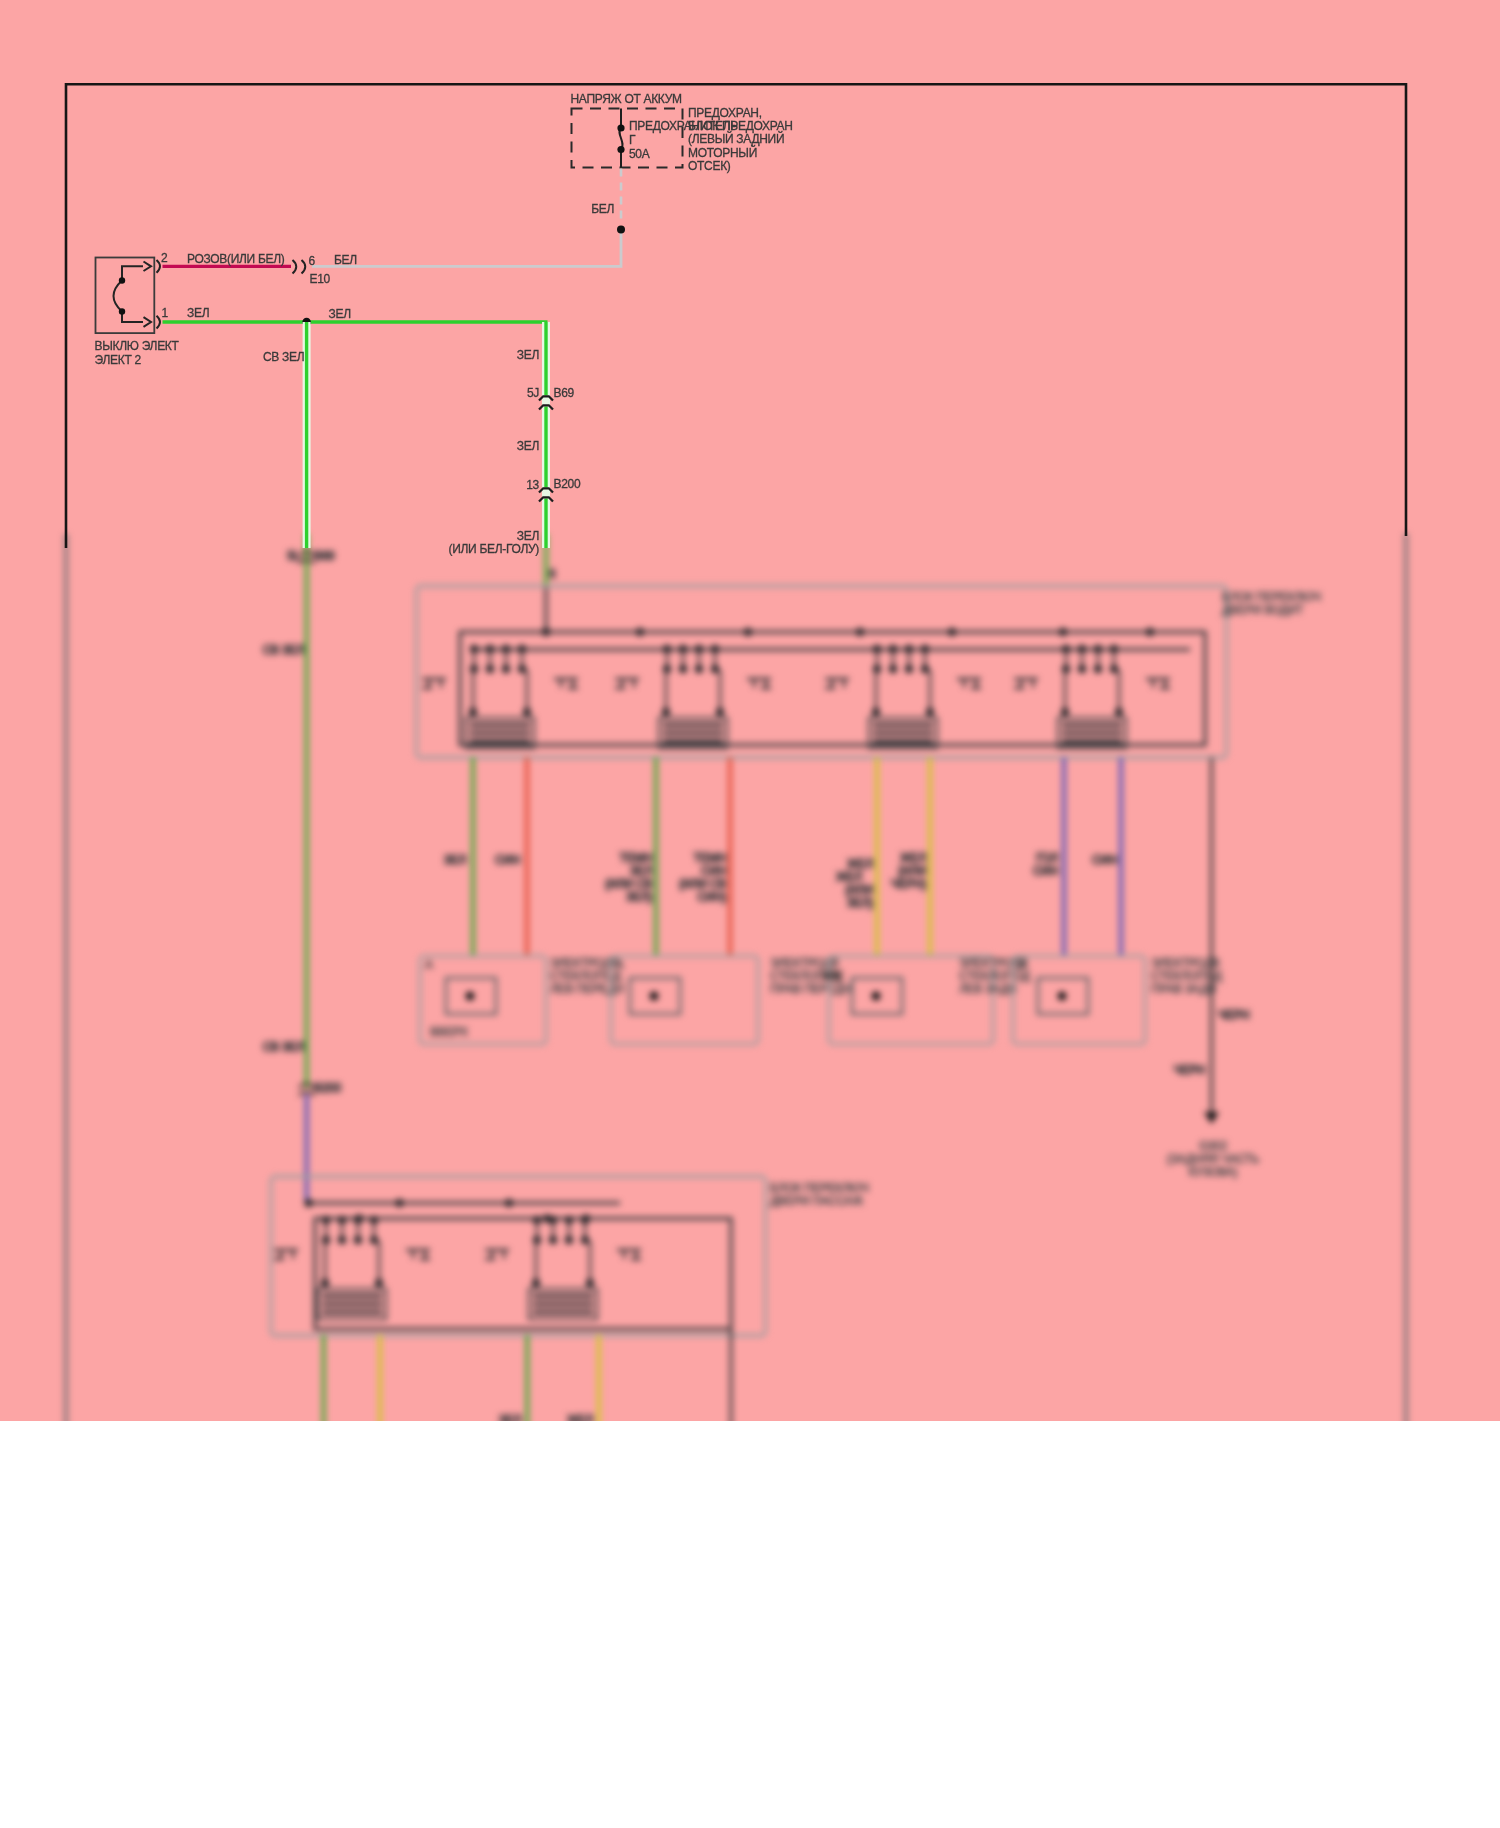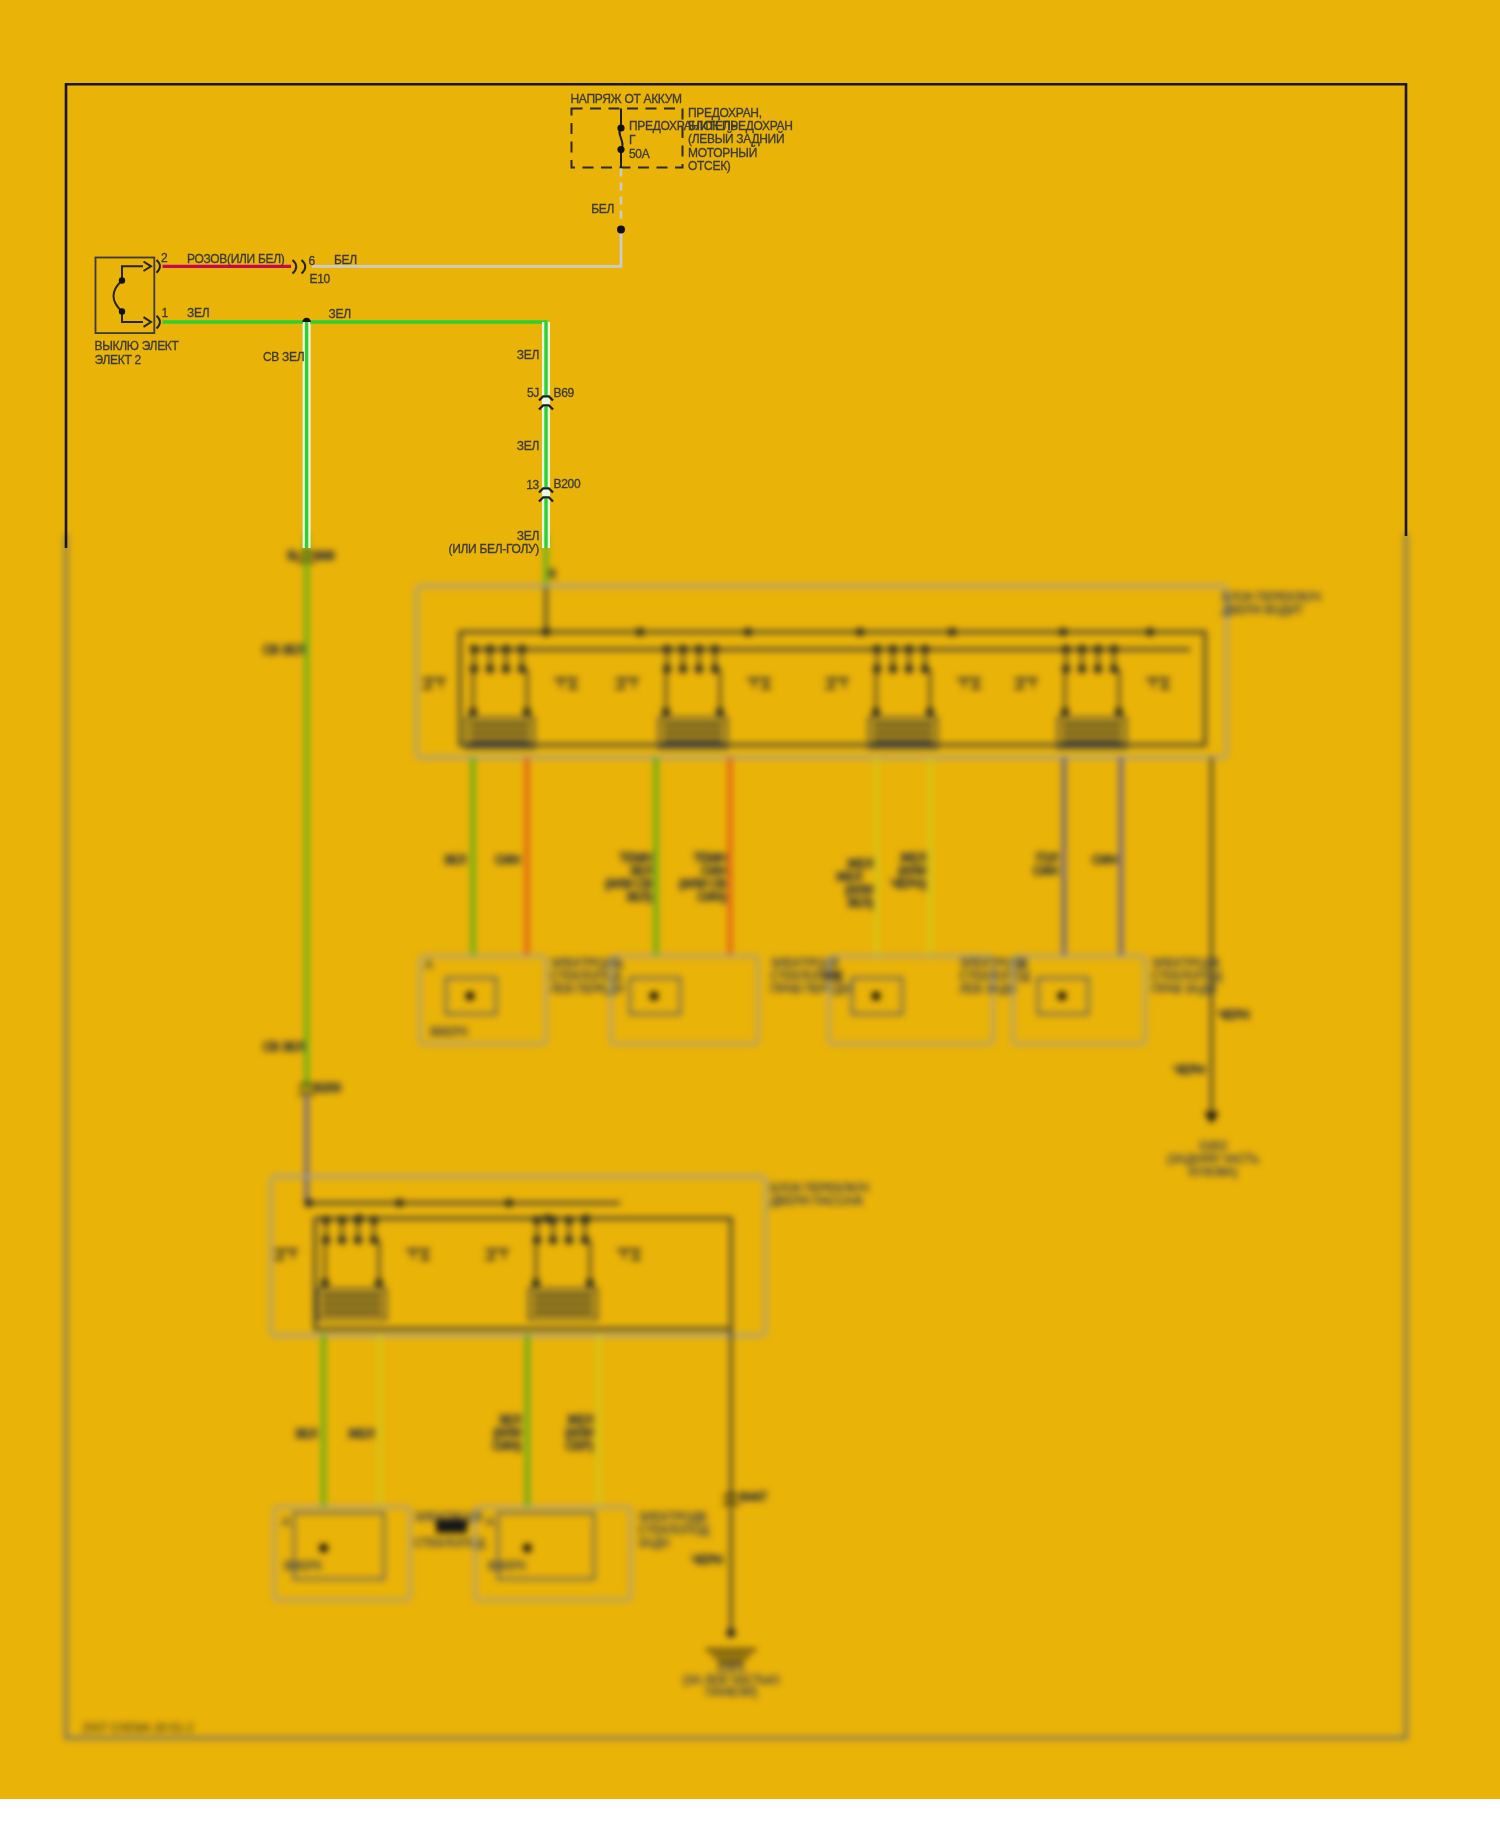--- a/index.html
+++ b/index.html
@@ -1,16 +1,16 @@
 <!DOCTYPE html>
 <html><head>
 <meta charset="utf-8">
 <style>
   html,body{margin:0;padding:0;background:#ffffff;}
-  #page{position:relative;width:1500px;height:1799px;background:#eab308;overflow:hidden;
+  #page{position:relative;width:1500px;height:1421px;background:#fca5a5;overflow:hidden;
         font-family:"Liberation Sans", sans-serif;}
   #sharp{position:absolute;left:0;top:0;filter:blur(0.55px);}
   #blurry{position:absolute;left:0;top:0;filter:blur(3.1px);}
   text{font-family:"Liberation Sans", sans-serif;fill:#2e2e2e;font-size:12px;letter-spacing:-0.3px;}
   #sharp text{stroke:#3a3a3a;stroke-width:0.3;fill:#3a3a3a;}
 </style>
 </head>
 <body>
 <div id="page">
 

